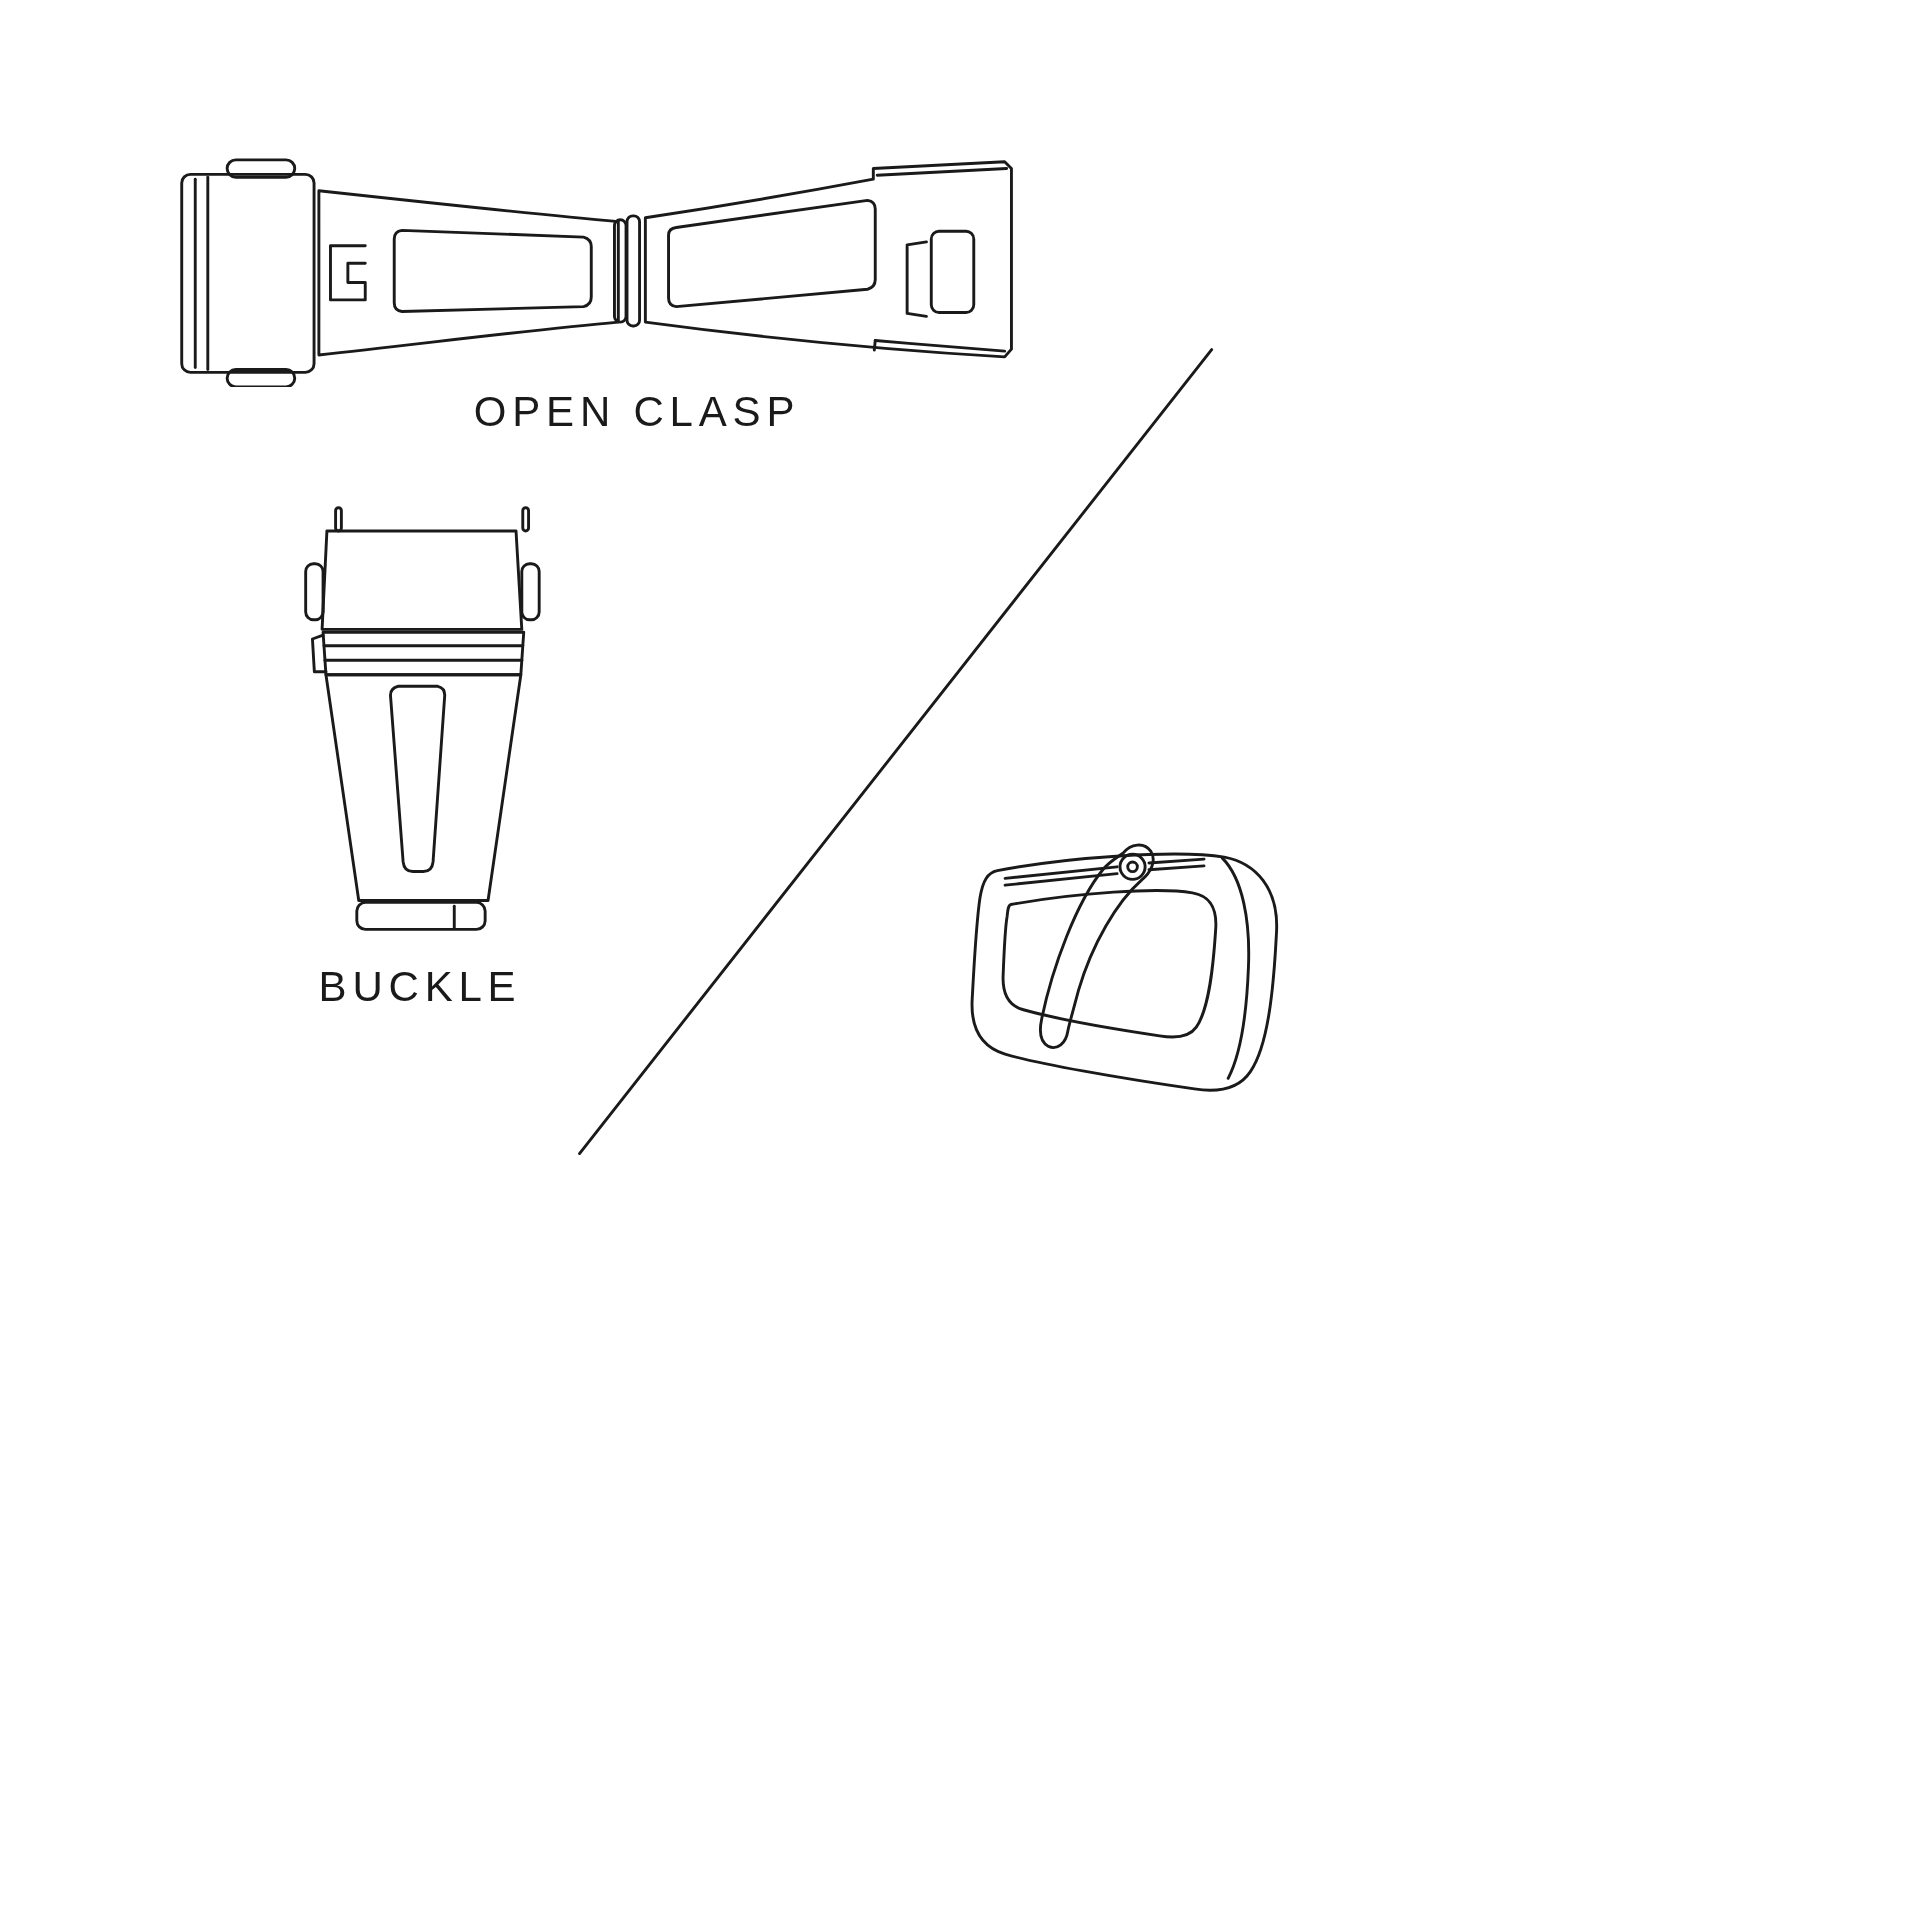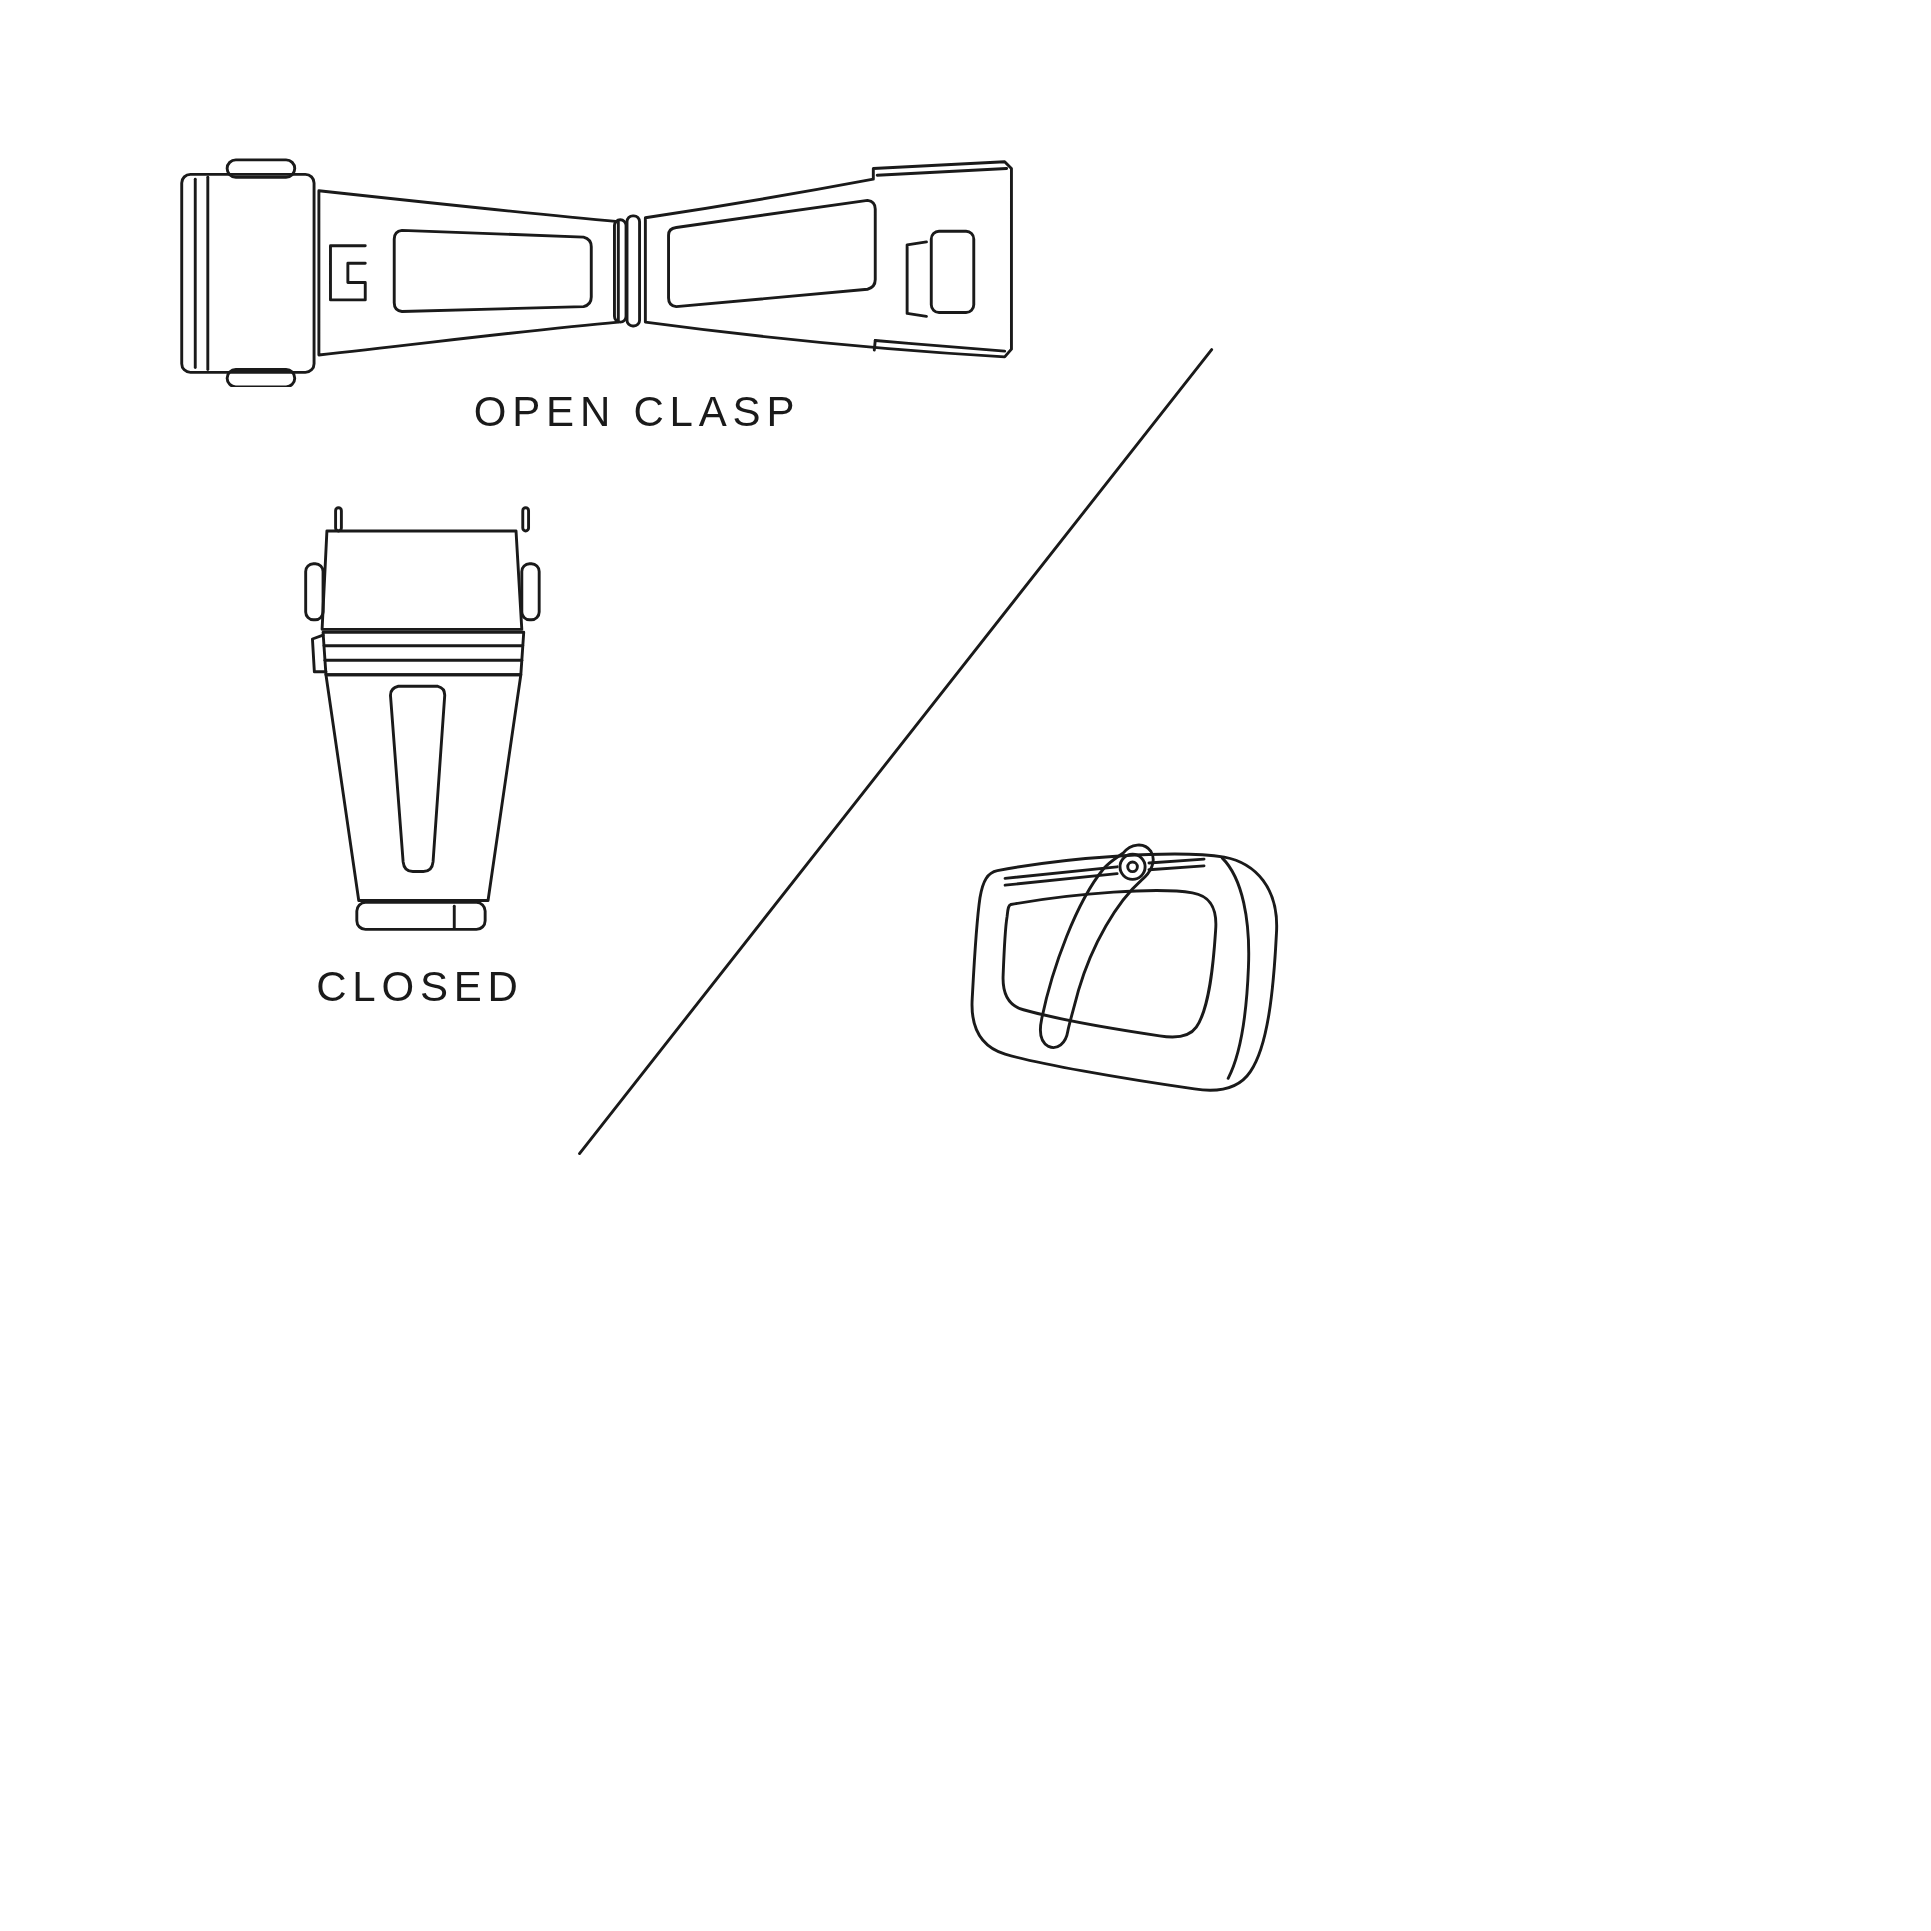--- a/index.html
+++ b/index.html
@@ -101,21 +101,21 @@
     <line x1="36" y1="164" x2="240" y2="164"></line>
     <path d="M34,138 L23,142 L25,176 L37,176"></path>
 
     <path d="M37,179 L239,179 L205,413 L71,413 Z"></path>
     <path d="M112,191 L153,191 Q161,193 160,202 L148,373 Q147,383 138,383 L127,383 Q118,383 117,373 L104,202 Q103,193 112,191 Z"></path>
 
     <rect x="69" y="415" width="133" height="28" rx="9"></rect>
     <line x1="170" y1="419" x2="170" y2="441"></line>
   </svg>
 
-  <div class="caption closed-label">CLOSED</div>
+  <div class="caption closed-label">BUCKLE</div>
 
   <svg class="divider-svg" viewBox="0 0 700 860">
     <line x1="675" y1="12" x2="20" y2="845"></line>
   </svg>
 
   <svg class="buckle-svg" viewBox="0 0 350 295">
 
     <path d="M48,40 C 120,26 235,18 283,26 C 315,32 340,58 337,105 C 334,165 328,222 310,248 C 298,266 278,270 252,266 C 175,255 90,240 56,230 C 30,222 20,202 22,172 C 24,135 26,95 30,68 C 33,50 38,42 48,40 Z"></path>
 
     <path d="M62,75 C 130,63 215,57 250,63 C 268,66 276,78 274,102 C 271,148 266,185 254,202 C 247,212 234,214 216,211 C 155,202 100,191 75,184 C 60,180 53,168 54,148 C 55,122 56,100 58,88 C 59,80 59,76 62,75 Z"></path>

